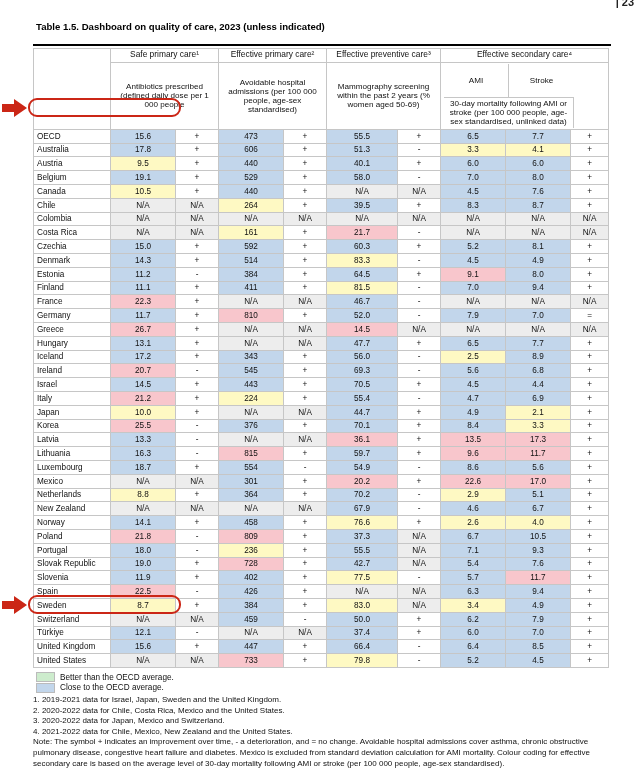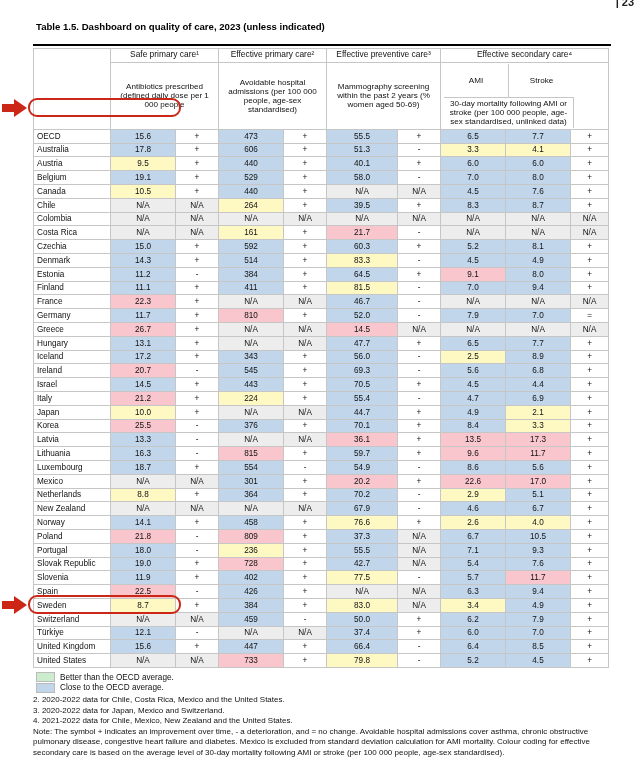--- a/index.html
+++ b/index.html
@@ -569,20 +569,21 @@
           <div class="swatch" style="background: rgb(205, 236, 205);"></div>
           <span>Better than the OECD average.</span>
         </div>
         <div class="legend-item">
           <div class="swatch" style="background: rgb(194, 214, 235);"></div>
           <span>Close to the OECD average.</span>
         </div>
       </div>
 
     <div class="footnotes">
+      <div>1. 2019-2021 data for Israel, Japan, Sweden and the United Kingdom.</div>
       <div>2. 2020-2022 data for Chile, Costa Rica, Mexico and the United States.</div>
       <div>3. 2020-2022 data for Japan, Mexico and Switzerland.</div>
       <div>4. 2021-2022 data for Chile, Mexico, New Zealand and the United States.</div>
     </div>
 
     <div class="note">Note: The symbol + indicates an improvement over time, - a deterioration, and = no change. Avoidable hospital admissions cover asthma, chronic obstructive pulmonary disease, congestive heart failure and diabetes. Mexico is excluded from standard deviation calculation for AMI mortality. Colour coding for effective secondary care is based on the average level of 30-day mortality following AMI or stroke (per 100 000 people, age-sex standardised).</div>
   </div>
 </div>
 
 <div class="hl-box" style="left: 28px; top: 98.3438px; width: 149px; height: 14.7969px;"></div>

